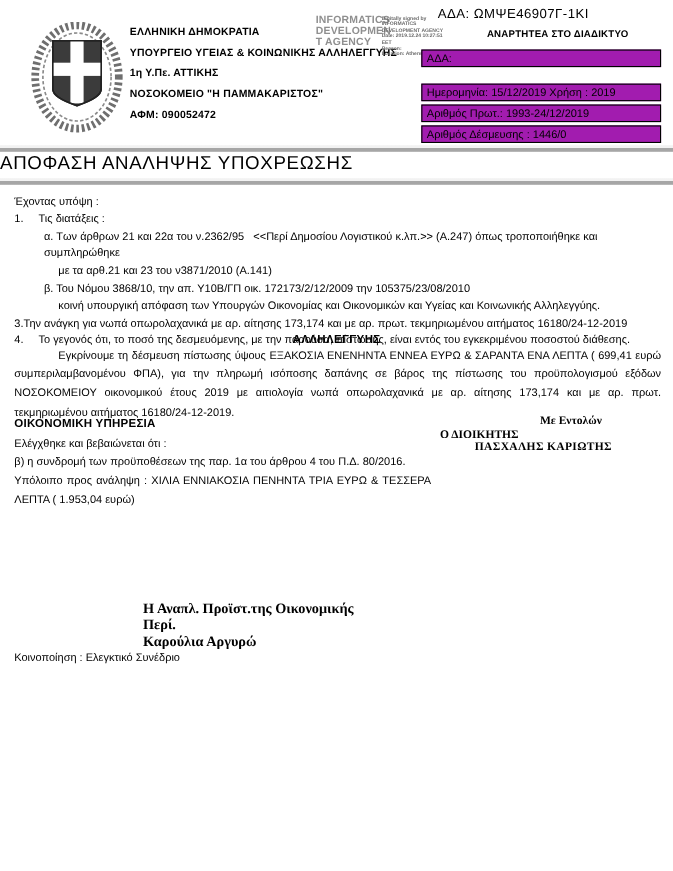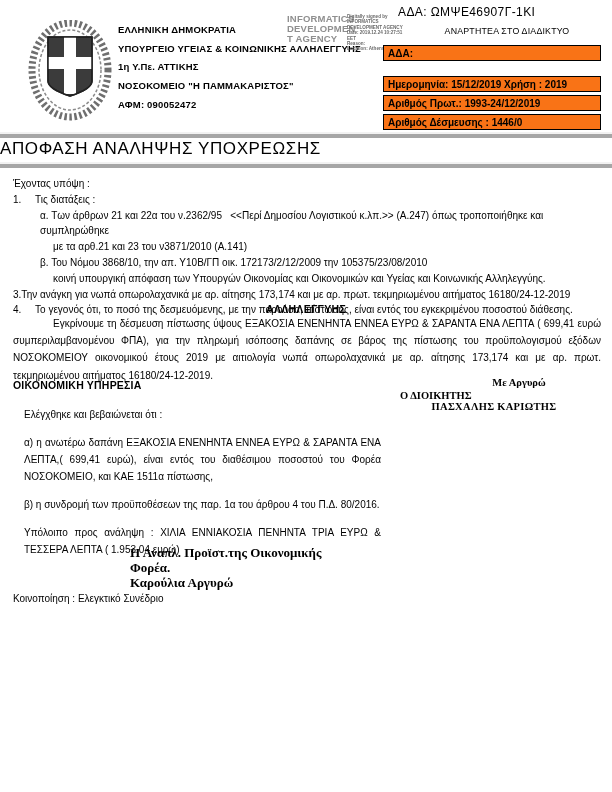--- a/index.html
+++ b/index.html
@@ -13,43 +13,43 @@
   .ada-top{left:398px;top:5px;font-size:12px;letter-spacing:.4px;}
   
   .emblem{left:28px;top:20px;width:84px;height:104px;}
   
   .org{left:118px;top:24px;width:270px;}
   .org div{font-weight:bold;font-size:9.5px;letter-spacing:.2px;height:18.7px;white-space:nowrap;}
   
   .stamp-big{left:287px;top:14px;width:64px;color:#8f8f8f;font-weight:bold;font-size:9.5px;line-height:10px;letter-spacing:.2px;}
   .stamp-small{left:347px;top:14px;width:60px;color:#6b6b6b;font-size:4.6px;line-height:5.4px;font-weight:bold;}
   
-  .anartitea{left:412px;top:26px;width:190px;font-weight:normal;font-size:8.8px;text-align:center;letter-spacing:.2px;}
-  .hbox{left:383px;width:218px;border:1.5px solid #000;background:#f97316;
-        font-weight:bold;font-size:10px;line-height:11px;padding:2px 4px;box-sizing:border-box;height:16px;white-space:nowrap;}
+  .anartitea{left:412px;top:26px;width:190px;font-weight:bold;font-size:8.8px;text-align:center;letter-spacing:.2px;}
+  .hbox{left:383px;width:218px;border:1.5px solid #000;background:#a21caf;
+        font-weight:normal;font-size:10px;line-height:11px;padding:2px 4px;box-sizing:border-box;height:16px;white-space:nowrap;}
   .hbox.ada{top:45px;}
   .hbox.date{top:76px;}
   .hbox.prot{top:95px;}
   .hbox.comm{top:114px;}
   
   .bar{left:0;width:612px;height:5.5px;background:linear-gradient(to bottom,#f2f2f2 0%,#f2f2f2 35%,#a6a6a6 35%,#a6a6a6 100%);}
   .bar1{top:132px;}
   .bar2{top:162px;}
   .doc-title{left:0;top:139px;width:612px;text-align:left;font-size:17px;letter-spacing:.6px;}
   
   .preamble{left:13px;top:176px;width:588px;font-size:10px;}
   .preamble .ln{line-height:15.8px;white-space:pre-wrap;}
   .ind1{padding-left:27px;}
   .ind2{padding-left:40px;}
   .decide-head{left:0;top:303px;width:612px;text-align:center;font-weight:bold;font-size:10.5px;letter-spacing:.3px;}
   .decide-para{left:13px;top:315px;width:588px;font-size:10px;line-height:17.2px;text-align:justify;text-indent:40px;}
   
   .fin-head{left:13px;top:379px;font-weight:bold;font-size:10.5px;letter-spacing:.2px;}
   .fin{left:13px;top:395px;width:379px;font-size:10px;line-height:17px;text-align:justify;}
-  .fin p{margin:11px;}
+  .fin p{margin:0;}
   
   .sig-right{left:400px;top:377px;width:188px;font-family:"Liberation Serif", serif;font-weight:bold;font-size:10.5px;}
   .sig-right .by-order{text-align:center;padding-left:50px;}
   .sig-right .role{margin-top:2px;}
   .sig-right .name{text-align:center;letter-spacing:.3px;}
   
   .sig-center{left:130px;top:545px;width:240px;
               font-family:"Liberation Serif", serif;font-weight:bold;font-size:13px;line-height:15px;}
   .footer-note{left:13px;top:593px;font-size:10px;}
 </style>
@@ -114,32 +114,31 @@
     <div class="ln">3.Την ανάγκη για νωπά οπωρολαχανικά με αρ. αίτησης 173,174 και με αρ. πρωτ. τεκμηριωμένου αιτήματος 16180/24-12-2019</div>
     <div class="ln">4.     Το γεγονός ότι, το ποσό της δεσμευόμενης, με την παρούσα, πίστωσης, είναι εντός του εγκεκριμένου ποσοστού διάθεσης.</div>
   </div>
 
   <div class="abs decide-head">ΑΛΛΗΛΕΓΓΥΗΣ</div>
   <div class="abs decide-para">Εγκρίνουμε τη δέσμευση πίστωσης ύψους ΕΞΑΚΟΣΙΑ ΕΝΕΝΗΝΤΑ ΕΝΝΕΑ ΕΥΡΩ &amp; ΣΑΡΑΝΤΑ ΕΝΑ ΛΕΠΤΑ ( 699,41 ευρώ συμπεριλαμβανομένου ΦΠΑ), για την πληρωμή ισόποσης δαπάνης σε βάρος της πίστωσης του προϋπολογισμού εξόδων ΝΟΣΟΚΟΜΕΙΟΥ οικονομικού έτους 2019 με αιτιολογία νωπά οπωρολαχανικά με αρ. αίτησης 173,174 και με αρ. πρωτ. τεκμηριωμένου αιτήματος 16180/24-12-2019.</div>
 
   <div class="abs fin-head">ΟΙΚΟΝΟΜΙΚΗ ΥΠΗΡΕΣΙΑ</div>
   <div class="abs fin">
     <p>Ελέγχθηκε και βεβαιώνεται ότι :</p>
-    <p>α) η ανωτέρω δαπάνη ΕΞΑΚΟΣΙΑ ΕΝΕΝΗΝΤΑ ΕΝΝΕΑ ΕΥΡΩ &amp; ΣΑΡΑΝΤΑ ΕΝΑ ΛΕΠΤΑ,( 699,41 ευρώ), είναι εντός του διαθέσιμου ποσοστού  του Φορέα ΝΟΣΟΚΟΜΕΙΟ, και ΚΑΕ 1511α πίστωσης,</p>
     <p>β) η συνδρομή των προϋποθέσεων της παρ. 1α του άρθρου 4 του Π.Δ. 80/2016.</p>
     <p>Υπόλοιπο προς ανάληψη : ΧΙΛΙΑ ΕΝΝΙΑΚΟΣΙΑ ΠΕΝΗΝΤΑ ΤΡΙΑ ΕΥΡΩ &amp; ΤΕΣΣΕΡΑ ΛΕΠΤΑ ( 1.953,04 ευρώ)</p>
   </div>
 
   <div class="abs sig-right">
-    <div class="by-order">Με Αργυρώ</div>
+    <div class="by-order">Με Εντολών</div>
     <div class="role">Ο ΔΙΟΙΚΗΤΗΣ</div>
     <div class="name">ΠΑΣΧΑΛΗΣ  ΚΑΡΙΩΤΗΣ</div>
   </div>
 
   <div class="abs sig-center">
     <div>Η Αναπλ. Προϊστ.της Οικονομικής</div>
-    <div>Φορέα.</div>
+    <div>Περί.</div>
     <div>Καρούλια Αργυρώ</div>
   </div>
 
   <div class="abs footer-note">Κοινοποίηση : Ελεγκτικό Συνέδριο</div>
 
 </div>
 
 </body></html>

